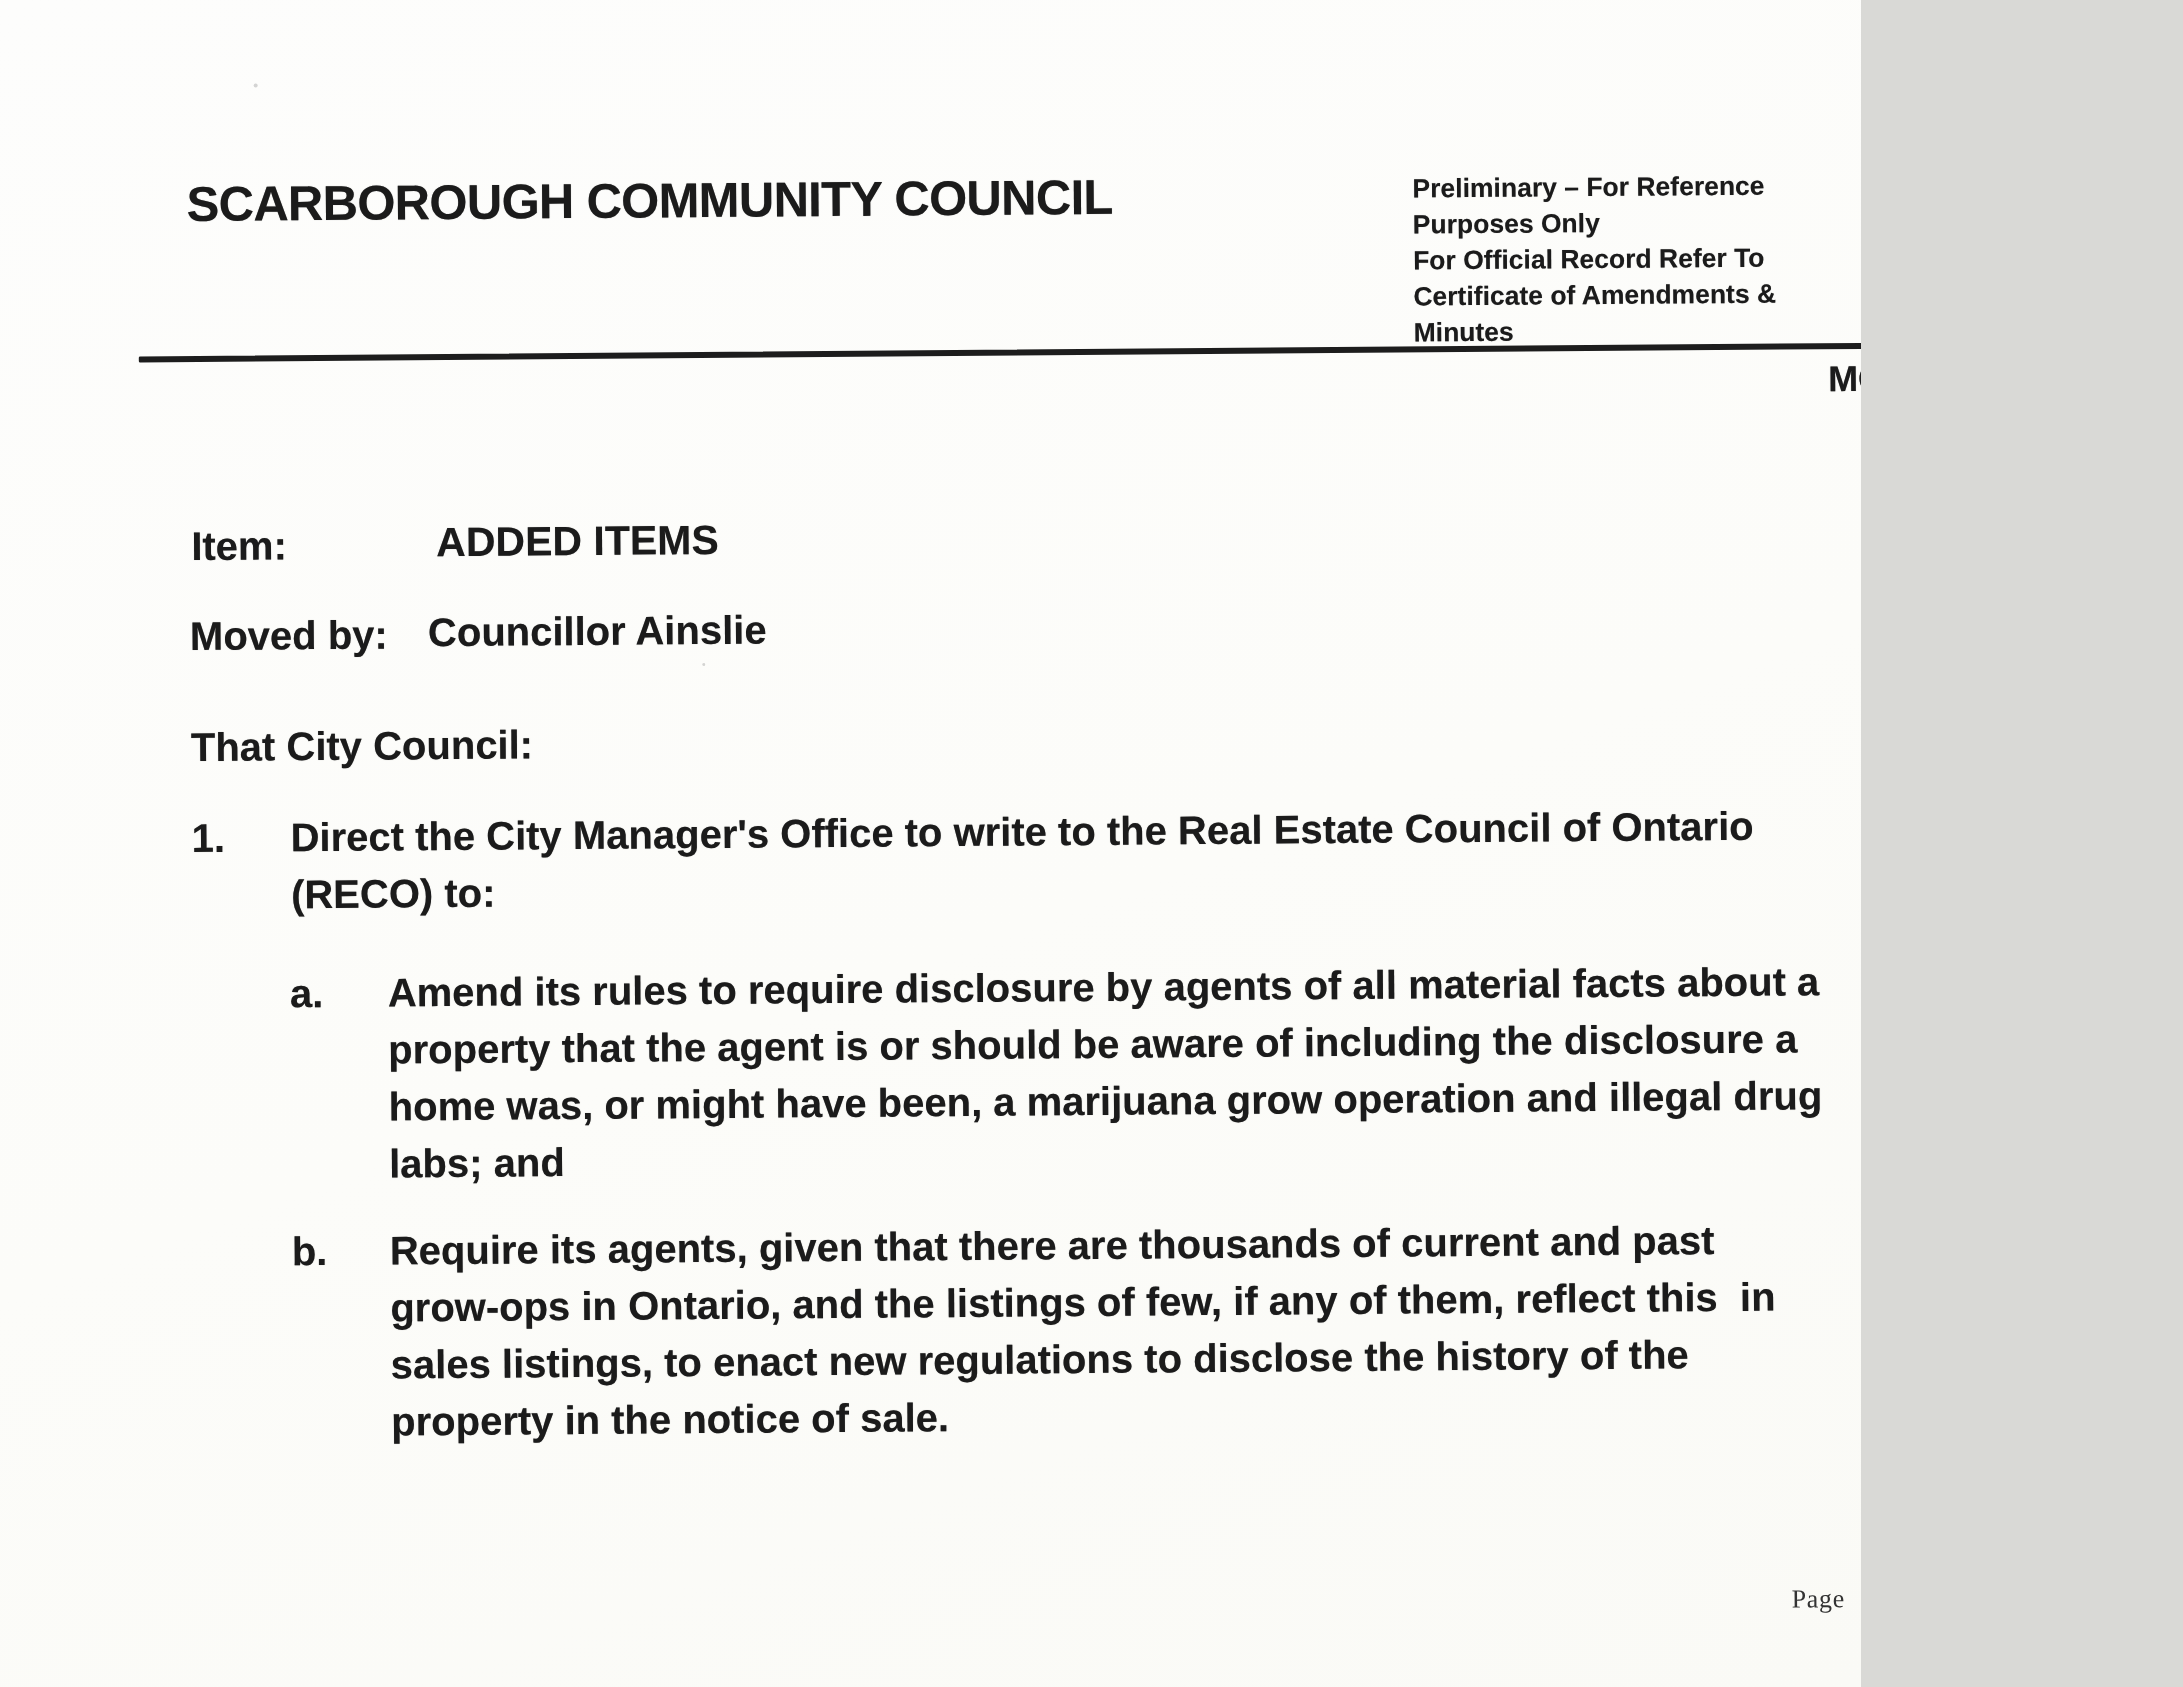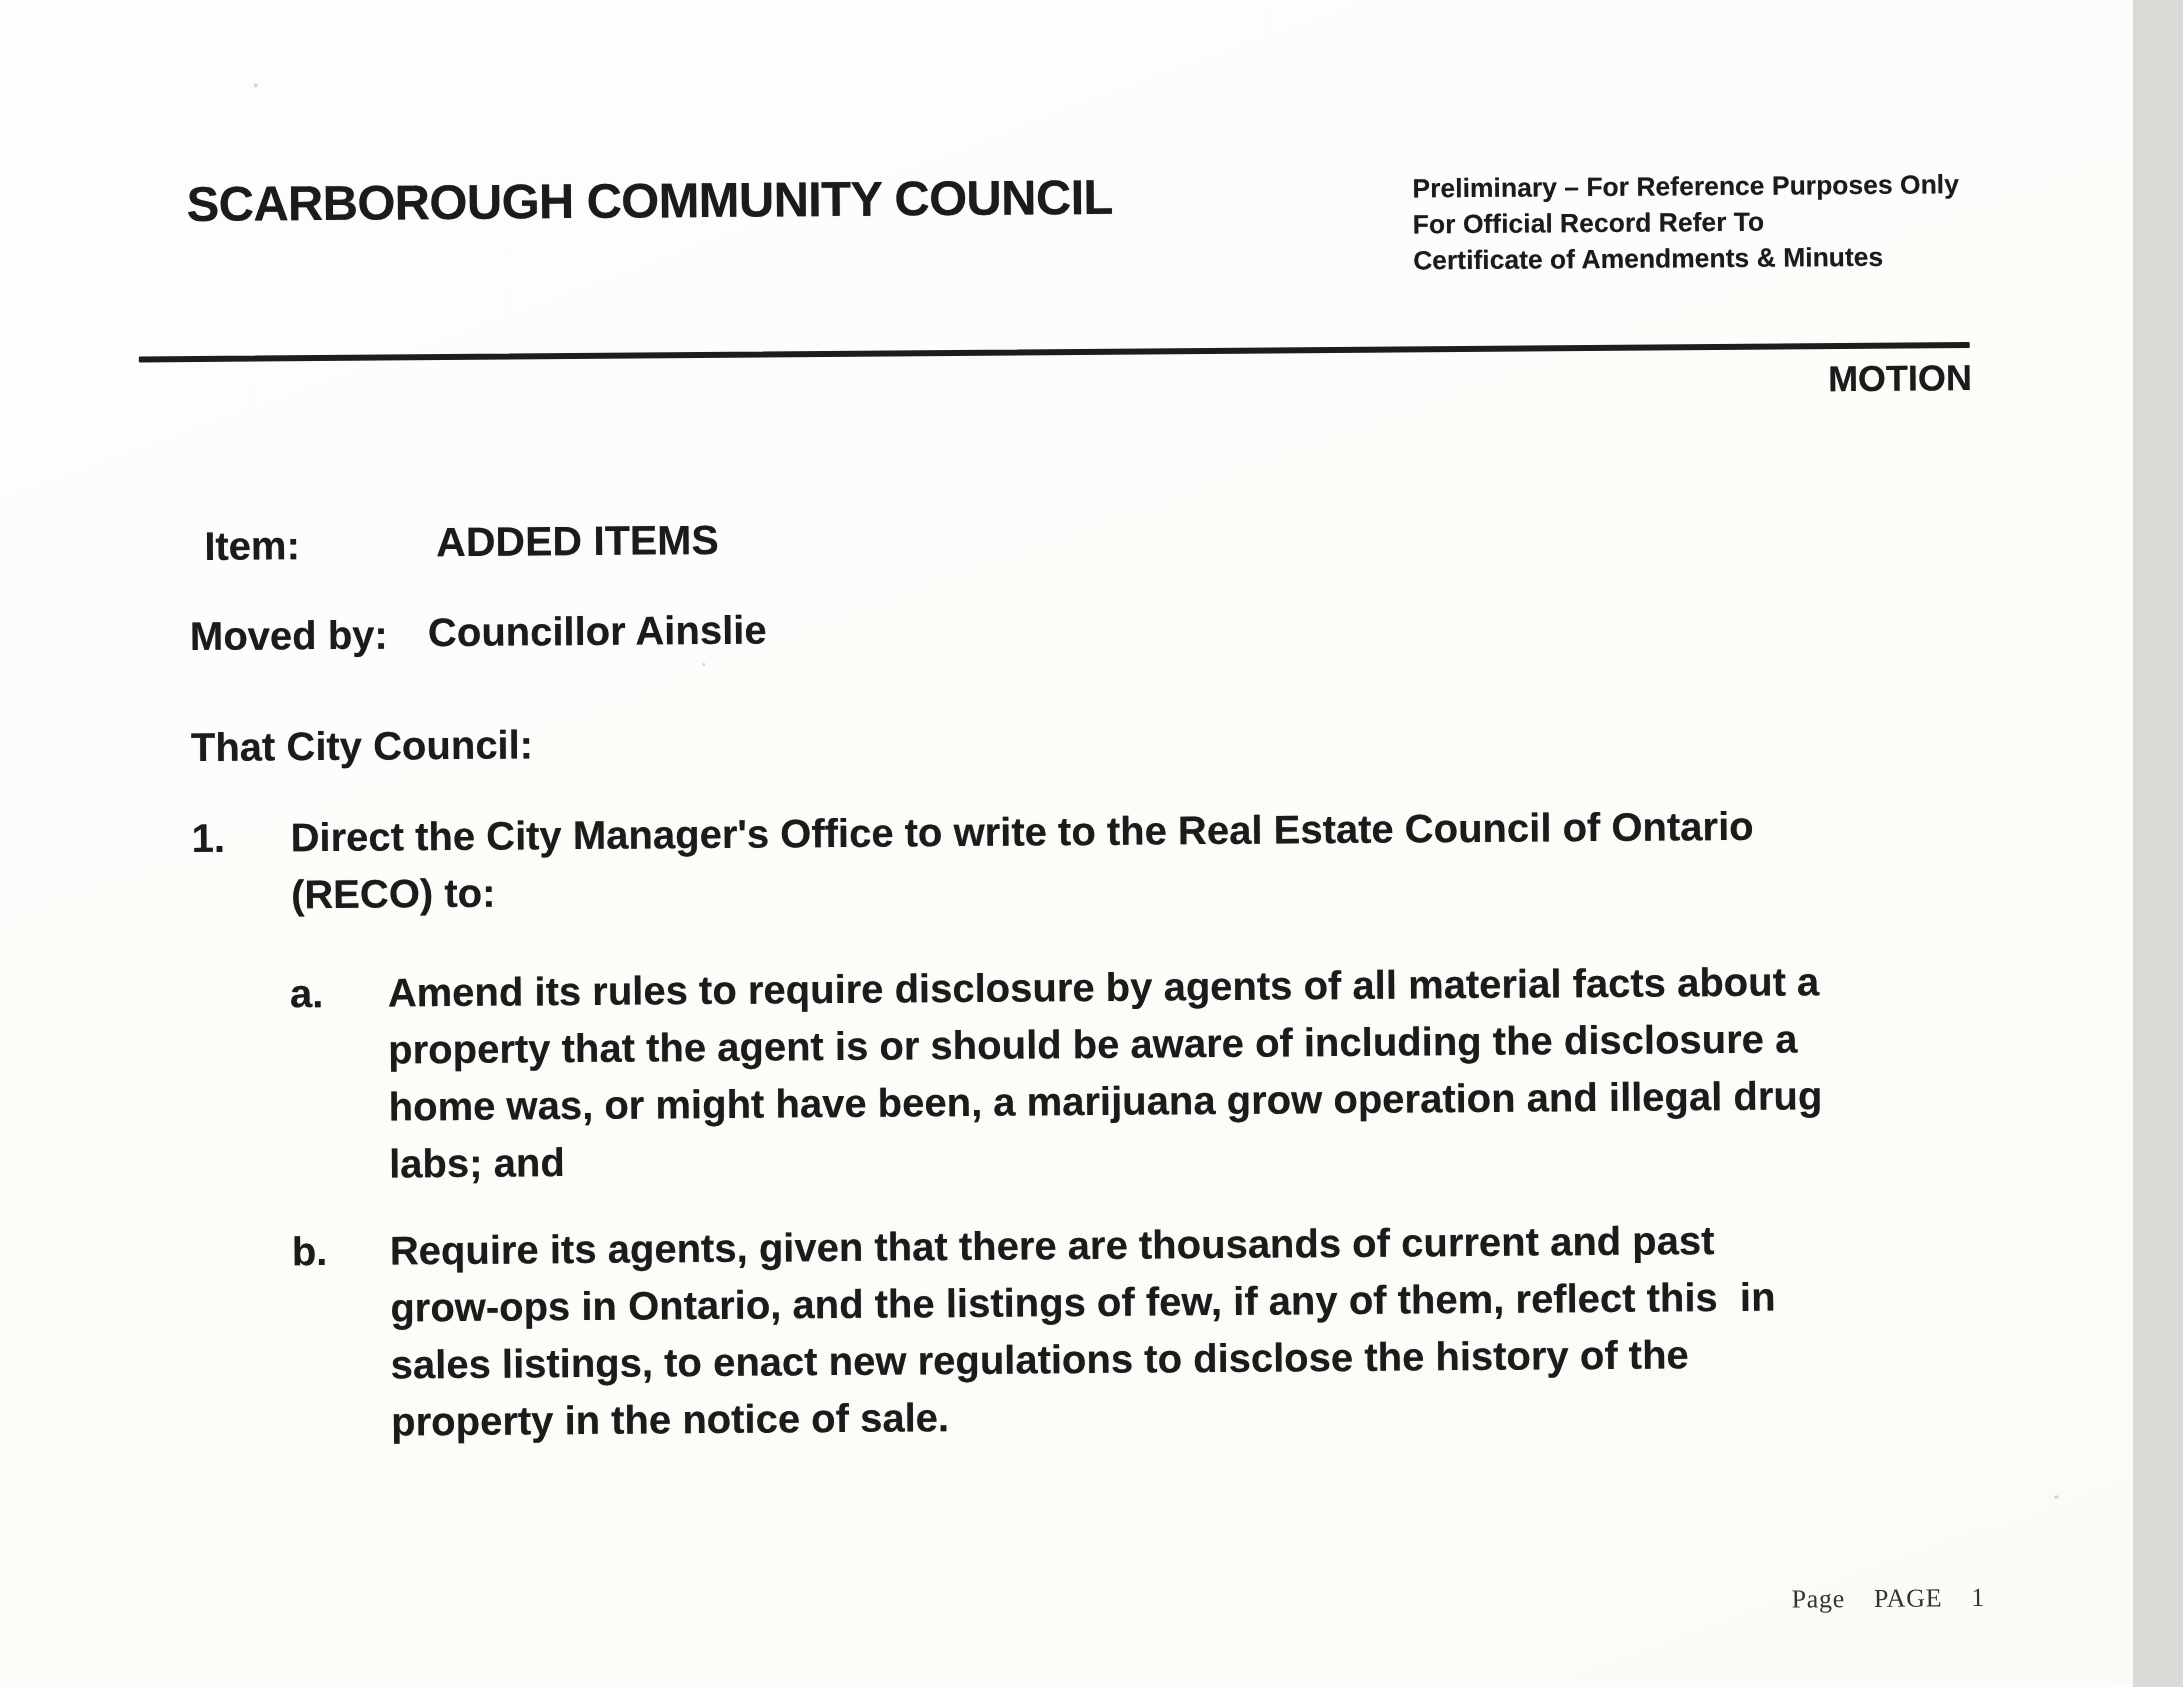--- a/index.html
+++ b/index.html
@@ -1,19 +1,19 @@
 <!DOCTYPE html>
 <html style="font-size:10.6px"><head>
 <meta charset="utf-8">
 <style>
   html,body{margin:0;padding:0;}
   body{background:#d9d9d6;}
   .page{
     position:relative;
-    width:2133px;height:1687px;
+    width:1861px;height:1687px;
     background:linear-gradient(160deg,#fdfdfc 0%,#fcfcf9 55%,#fafaf6 100%);
     overflow:hidden;
     color:#1b1b1b;
     font-family:"Liberation Sans",sans-serif;
     font-weight:700;
   }
   
   .skew{
     position:absolute;inset:0;
     transform:rotate(-0.45deg);
@@ -39,21 +39,21 @@
     left:1694px;top:364px;width:281px;
     font-size:36px;text-align:right;white-space:nowrap;
     text-shadow:0 0 0.7px rgba(20,20,20,.5);
   }
   .body-text{
     font-size:40px;line-height:57px;
     text-shadow:0 0 0.7px rgba(20,20,20,.5);
     white-space:pre-wrap;
   }
   .lbl{white-space:nowrap;}
-  .item-label{left:206px;top:511px;}
+  .item-label{left:193px;top:511px;}
   .item-value{left:438px;top:509px;font-size:41px;}
   .moved-label{left:191px;top:601px;}
   .moved-value{left:429px;top:599px;}
   .preamble{left:191px;top:712px;}
   .num-1{left:191px;top:803px;}
   .text-1{left:290px;top:803px;width:1694px;}
   .letter-a{left:288px;top:959px;}
   .text-a{left:386px;top:959px;width:1634px;}
   .letter-b{left:288px;top:1217px;}
   .text-b{left:386px;top:1217px;width:1634px;}

